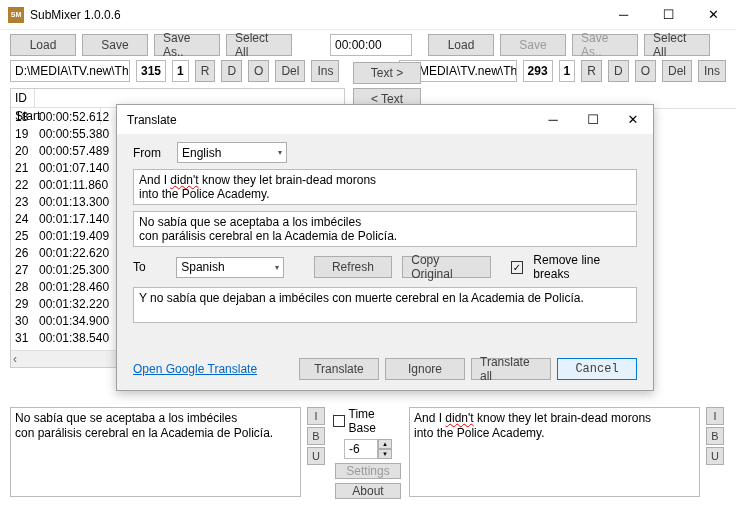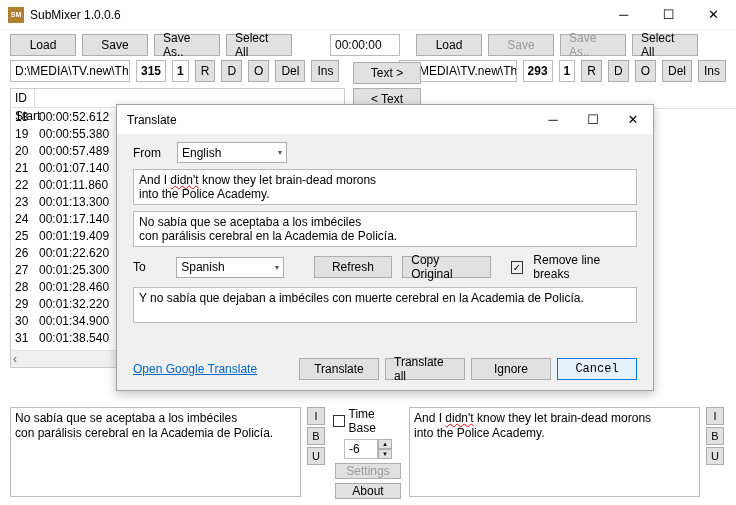--- a/index.html
+++ b/index.html
@@ -7,27 +7,27 @@
 
 
 .titlebar { height: 30px; display: flex; align-items: center; padding-left: 8px; border-bottom: 1px solid #eee; }
 .titlebar .icon { width: 16px; height: 16px; background: #b08030; margin-right: 6px; display: flex; align-items: center; justify-content: center; font-size: 7px; color: #fff; font-weight: bold; }
 .titlebar .title { flex: 1; font-size: 12px; color: #000; }
 .winbtns { display: flex; height: 100%; }
 .winbtn { width: 45px; display: flex; align-items: center; justify-content: center; color: #000; font-size: 13px; }
 
 
 .toolbar { display: flex; padding: 4px 10px; gap: 6px; align-items: center; }
-.btn { height: 22px; border: 1px solid #adadad; background: #e1e1e1; padding: 0 8px; display: inline-flex; align-items: center; justify-content: center; cursor: pointer; font-size: 12px; color: #000000; }
+.btn { height: 22px; border: 1px solid #adadad; background: #e1e1e1; padding: 0 8px; display: inline-flex; align-items: center; justify-content: center; cursor: pointer; font-size: 12px; color: #404040; }
 .btn.disabled { color: #9a9a9a; }
 .btn.small { padding: 0 5px; }
 .btn.primary { border: 1px solid #0078d7; background: #e5f1fb; font-family: Liberation Mono, monospace; }
 .input { height: 22px; border: 1px solid #bbb; padding: 0 4px; background: #fff; display: inline-flex; align-items: center; }
 .input.right { justify-content: flex-end; font-weight: bold; }
-.timecode { width: 70px; text-align: center; }
+.timecode { width: 82px; text-align: center; }
 .pathinput { flex: 1; min-width: 0; overflow: hidden; white-space: nowrap; }
 .numinput { width: 32px; }
 .tinyinput { width: 20px; }
 
 
 .subtable { border: 1px solid #ccc; margin: 2px 10px 0 10px; height: 280px; overflow: hidden; position: relative; }
 .subtable .head { display: flex; background: #fff; border-bottom: 1px solid #e0e0e0; height: 19px; flex-direction: column; }
 .subtable .head .col { border-right: 1px solid #e0e0e0; padding: 2px 4px; color: #000; }
 .subtable .row { display: flex; height: 17px; align-items: center; }
 .subtable .row .col { padding: 0 4px; color: #000; }
@@ -320,18 +320,18 @@
       <div class="btn" style="width:90px">Copy Original</div>
       <div style="flex:1"></div>
       <div class="chk">✓</div>
       <span>Remove line breaks</span>
     </div>
     <div class="txtarea out">Y no sabía que dejaban a imbéciles con muerte cerebral en la Academia de Policía.</div>
     <div class="footer">
       <span class="link">Open Google Translate</span>
       <div style="flex:1"></div>
       <div class="btn">Translate</div>
+      <div class="btn">Ignore</div>
       <div class="btn">Translate all</div>
-      <div class="btn">Ignore</div>
       <div class="btn primary">Cancel</div>
     </div>
   </div>
 </div>
 
 </body></html>

